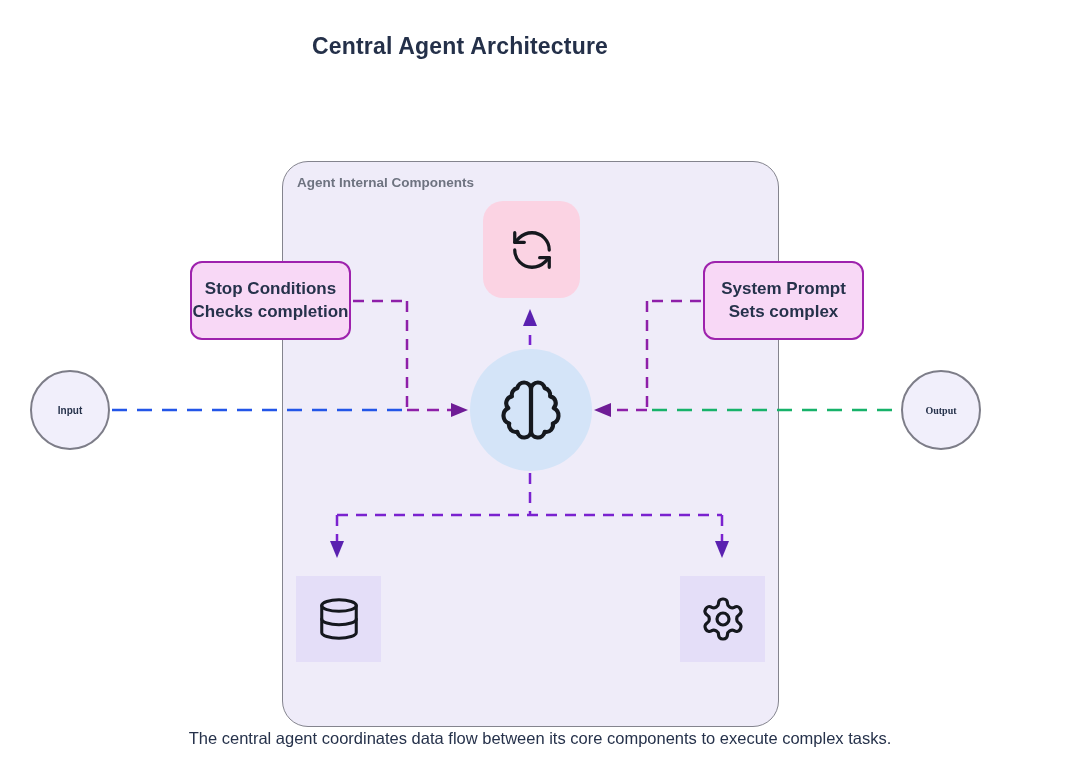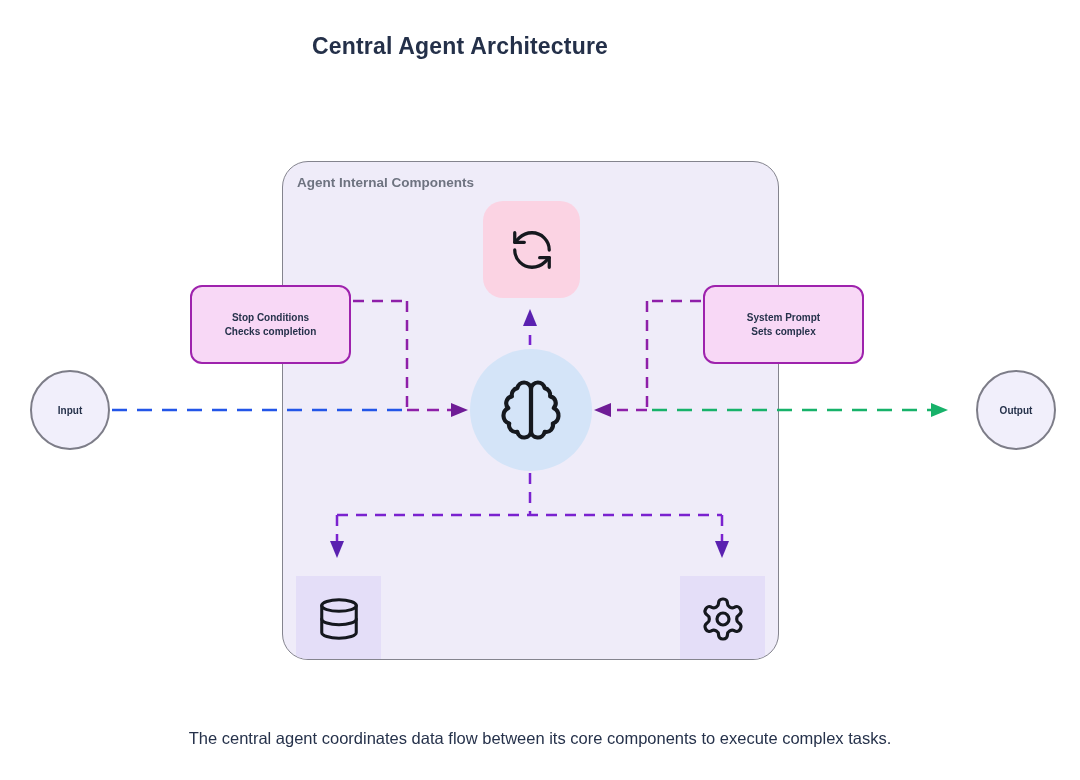--- a/index.html
+++ b/index.html
@@ -9,48 +9,48 @@
   }
   .title{
     position:absolute;top:33px;left:0;width:920px;text-align:center;
     font-size:23px;font-weight:700;color:#243049;letter-spacing:.2px;margin:0;
   }
   .caption{
     position:absolute;top:729px;left:0;width:1080px;text-align:center;
     font-size:16.5px;font-weight:400;color:#26324b;margin:0;
   }
   .group-box{
-    position:absolute;left:282px;top:161px;width:497px;height:499px;
+    position:absolute;left:282px;top:161px;width:497px;height:566px;
     background:#efecf9;border:1.6px solid #84848e;border-radius:26px;
     overflow:hidden;box-sizing:border-box;z-index:1;
   }
   .group-label{
     position:absolute;left:14px;top:13px;font-size:13.5px;font-weight:700;color:#6e7380;
   }
   .node{position:absolute;display:flex;align-items:center;justify-content:center;}
   .loop-node{left:200px;top:39px;width:97px;height:97px;border-radius:20px;background:#fbd3e3;}
   .brain-node{left:187px;top:187px;width:122px;height:122px;border-radius:50%;background:#d4e4f8;}
   .memory-node{left:13px;top:414px;width:85px;height:86px;background:#e4def8;}
   .tools-node{left:397px;top:414px;width:85px;height:86px;background:#e4def8;}
   .label-box{
     position:absolute;width:161px;height:79px;border-radius:12px;box-sizing:border-box;
     background:#f8d8f6;border:2.6px solid #9e22ad;z-index:3;
     display:flex;flex-direction:column;align-items:center;justify-content:center;
-    font-size:10px;font-weight:700;color:#26324b;line-height:1.35;text-align:center;margin-top:24px;
+    font-size:17px;font-weight:700;color:#26324b;line-height:1.35;text-align:center;
   }
   .stop-box{left:190px;top:261px;}
   .sys-box{left:703px;top:261px;}
   .io-circle{
     position:absolute;width:80px;height:80px;border-radius:50%;box-sizing:border-box;
     background:#f1effb;border:2px solid #7d7d88;z-index:3;
     display:flex;align-items:center;justify-content:center;
     font-size:10px;font-weight:700;color:#26324b;
   }
   .input-circle{left:30px;top:370px;}
-  .output-circle{left:976px;top:370px;}
+  .output-circle{left:901px;top:370px;font-family:Liberation Serif, serif;}
   .edges{position:absolute;left:0;top:0;width:1080px;height:780px;z-index:2;pointer-events:none;}
   .icon-dark{stroke:#15181e;fill:none;stroke-linecap:round;stroke-linejoin:round;}
 </style>
 </head>
 <body>
 
 <div class="stage">
 
   <h1 class="title">Central Agent Architecture</h1>
 

